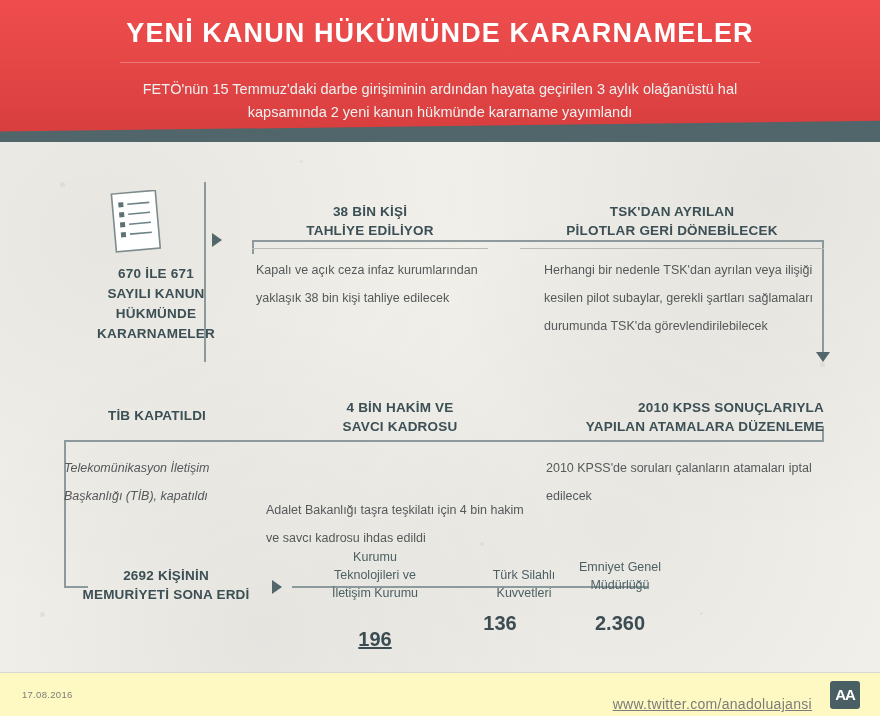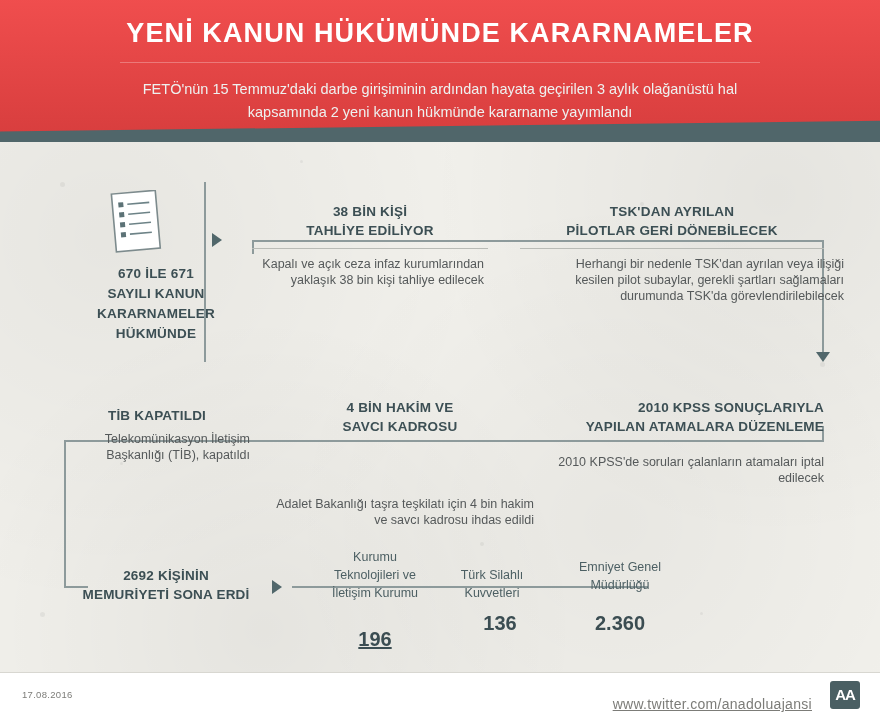--- a/index.html
+++ b/index.html
@@ -97,21 +97,21 @@
     background: rgba(0,0,0,0.05);
     border-radius: 50%;
   }
   
   .footer {
     position: absolute;
     left: 0;
     top: 672px;
     width: 880px;
     height: 44px;
-    background: #ffffff;
+    background: #fef9c3;
     border-top: 1px solid #d8d7d1;
   }
   .footer-date {
     position: absolute;
     left: 22px;
     top: 16px;
     font-size: 9.5px;
     color: #7c7c78;
     letter-spacing: .3px;
   }
@@ -144,24 +144,24 @@
     position: absolute;
     text-align: center;
     color: #3c4f54;
     font-size: 13.5px;
     font-weight: bold;
     line-height: 19px;
     letter-spacing: .2px;
   }
   .sec-body {
     position: absolute;
-    text-align: right;
+    text-align: left;
     color: #55595a;
     font-size: 12.5px;
-    line-height: 16px;
+    line-height: 28px;
   }
   .divider {
     position: absolute;
     height: 1px;
     background: #b9bbb6;
   }
   
   .left-label {
     position: absolute;
     text-align: center;
@@ -260,22 +260,22 @@
           <line x1="21" y1="33.5" x2="43" y2="33.5"></line>
           <line x1="21" y1="43.5" x2="43" y2="43.5"></line>
         </g>
       </g>
     </svg>
   </div>
 
   <div class="left-label" style="left:82px; top:264px; width:148px;">
     <div>670 İLE 671</div>
     <div>SAYILI KANUN</div>
+    <div>HÜKMÜNDE</div>
     <div>KARARNAMELER</div>
-    <div>HÜKMÜNDE</div>
   </div>
 
   <div class="vline" style="left:204px; top:182px; height:180px;"></div>
   <div class="tri-right" style="left:212px; top:233px;"></div>
   <div class="hline" style="left:252px; top:240px; width:572px;"></div>
   <div class="vline" style="left:252px; top:240px; height:14px;"></div>
   <div class="vline" style="left:822px; top:240px; height:112px;"></div>
   <div class="tri-down" style="left:816px; top:352px;"></div>
 
   <div class="sec-head" style="left:252px; top:202px; width:236px;">
@@ -293,21 +293,21 @@
   <div class="sec-body" style="left:544px; top:256px; width:300px;">Herhangi bir nedenle TSK'dan ayrılan veya ilişiği kesilen pilot subaylar, gerekli şartları sağlamaları durumunda TSK'da görevlendirilebilecek</div>
 
   <div class="hline" style="left:64px; top:440px; width:760px;"></div>
   <div class="vline" style="left:64px; top:440px; height:14px;"></div>
   <div class="vline" style="left:64px; top:440px; height:146px;"></div>
   <div class="vline" style="left:822px; top:426px; height:14px;"></div>
 
   <div class="sec-head" style="left:64px; top:406px; width:186px;">
     <div>TİB KAPATILDI</div>
   </div>
-  <div class="sec-body" style="left:64px; top:431px; width:186px;">Telekomünikasyon İletişim Başkanlığı (TİB), kapatıldı</div>
+  <div class="sec-body" style="left:64px; top:454px; width:186px;font-style:italic;">Telekomünikasyon İletişim Başkanlığı (TİB), kapatıldı</div>
 
   <div class="sec-head" style="left:266px; top:398px; width:268px;">
     <div>4 BİN HAKİM VE</div>
     <div>SAVCI KADROSU</div>
   </div>
   <div class="sec-body" style="left:266px; top:454px; width:268px;margin-top:42px;">Adalet Bakanlığı taşra teşkilatı için 4 bin hakim ve savcı kadrosu ihdas edildi</div>
 
   <div class="sec-head" style="left:546px; top:398px; width:278px;text-align:right;">
     <div>2010 KPSS SONUÇLARIYLA</div>
     <div>YAPILAN ATAMALARA DÜZENLEME</div>
@@ -322,21 +322,21 @@
   <div class="tri-right" style="left:272px; top:580px;"></div>
   <div class="hline" style="left:292px; top:586px; width:356px;"></div>
 
   <div class="num-head" style="left:310px; top:548px; width:130px;">
     <div>Kurumu</div>
     <div>Teknolojileri ve</div>
     <div>İletişim Kurumu</div>
   </div>
   <div class="num-val" style="left:310px; top:628px; width:130px;text-decoration:underline;">196</div>
 
-  <div class="num-head" style="left:432px; top:566px; width:120px;">
+  <div class="num-head" style="left:464px; top:566px; width:120px;">
     <div>Türk Silahlı</div>
     <div>Kuvvetleri</div>
   </div>
   <div class="num-val" style="left:440px; top:612px; width:120px;">136</div>
 
   <div class="num-head" style="left:545px; top:558px; width:150px;">
     <div>Emniyet Genel</div>
     <div>Müdürlüğü</div>
   </div>
   <div class="num-val" style="left:545px; top:612px; width:150px;">2.360</div>

